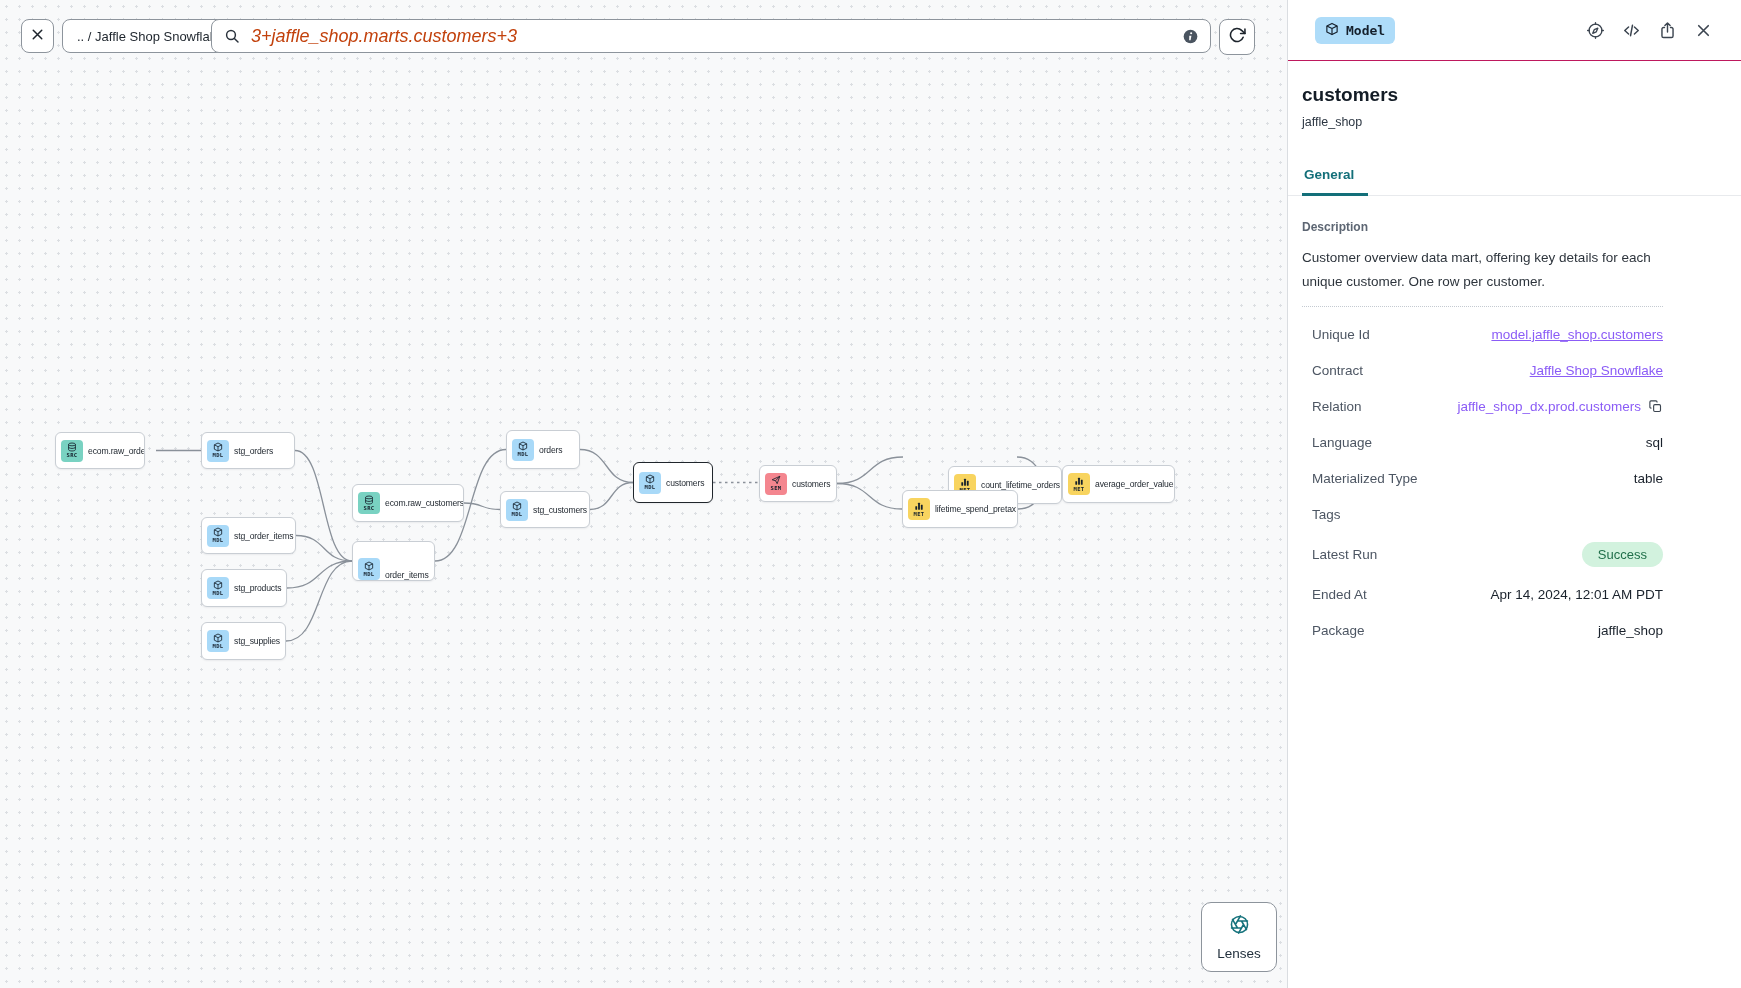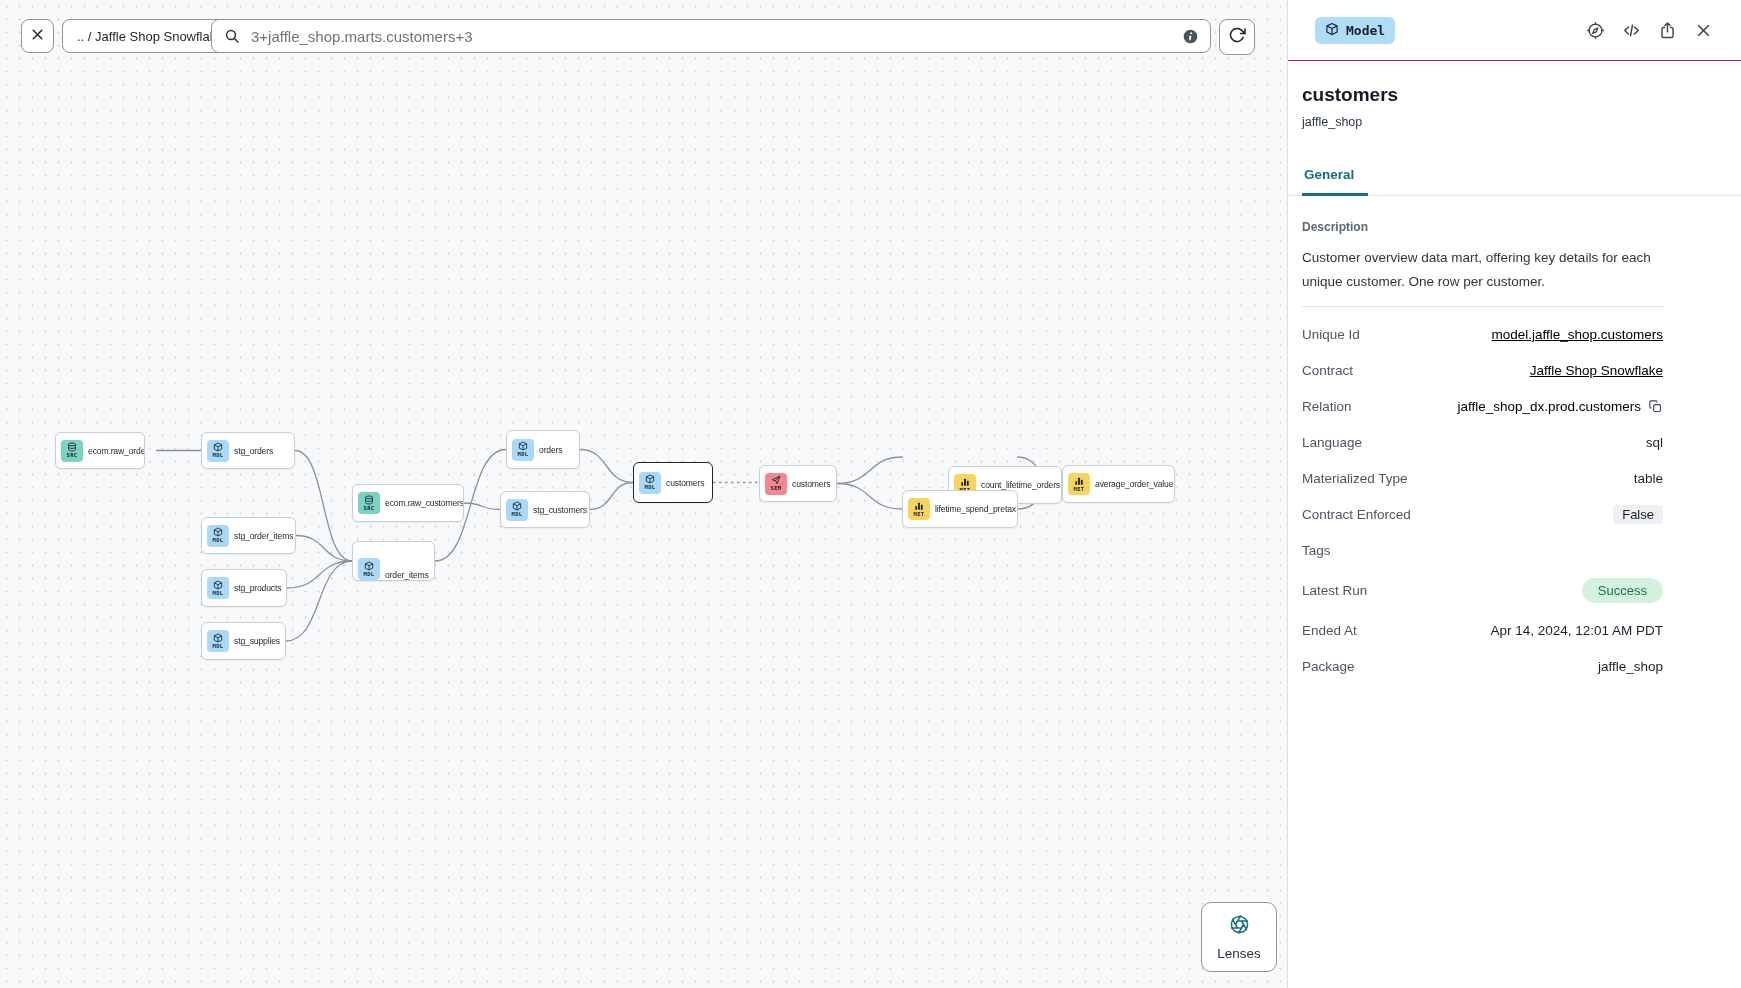--- a/index.html
+++ b/index.html
@@ -24,21 +24,21 @@
   
   .tb{position:absolute;background:#fff;border:1px solid #8d949c;border-radius:8px;
     display:flex;align-items:center;justify-content:center;box-sizing:border-box;color:#1d242c;cursor:pointer;}
   .tb svg{width:17px;height:17px;}
   #btn-close{left:21px;top:19px;width:33px;height:34px;}
   #crumb{left:62px;top:19px;height:34px;padding:0 14px;font-size:13px;white-space:nowrap;}
   #searchwrap{left:211px;top:19px;width:1000px;height:34px;justify-content:flex-start;
     padding:0 12px;gap:9px;cursor:text;}
   #searchwrap .sicon{display:flex;color:#2a323c;}
   #searchwrap .sicon svg{width:16px;height:16px;}
-  .search{border:0;outline:0;flex:1;font-size:15px;color:#737373;background:transparent;font-family:inherit;}
+  .search{border:0;outline:0;flex:1;font-size:18px;color:#c2410c;background:transparent;font-family:inherit;font-style:italic;}
   #searchinfo{display:flex;}
   #searchinfo svg{width:15px;height:15px;}
   #btn-refresh{left:1219px;top:19px;width:36px;height:36px;}
   #btn-refresh svg{width:18px;height:18px;}
 
   
   .lenses{position:absolute;left:1201px;top:902px;width:74px;height:68px;background:#fff;
     border:1px solid #8d949c;border-radius:10px;display:flex;flex-direction:column;align-items:center;
     justify-content:center;gap:7px;cursor:pointer;}
   .lenses svg{width:21px;height:21px;color:#15727c;}
@@ -58,26 +58,26 @@
 
   .pbody{padding:0 78px 0 14px;}
   .ptitle{margin-top:23px;font-size:19px;font-weight:bold;color:#131c26;}
   .psub{margin-top:9px;font-size:12.5px;color:#2c3642;}
   .tabbar{margin:38px -78px 0 -14px;padding:0 78px 0 14px;border-bottom:1px solid #e8eaed;display:flex;}
   .tab{font-size:13.5px;font-weight:bold;color:#136f79;padding:0 14px 11px 2px;
     border-bottom:3px solid #136f79;margin-bottom:-1px;cursor:pointer;}
   .seclabel{margin-top:24px;font-size:12px;font-weight:bold;color:#5d6673;}
   .desc{margin-top:12px;font-size:13.5px;line-height:1.75;color:#2e353d;}
   .dotline{margin-top:13px;border-bottom:1px dotted #c4cad1;}
-  .rows{margin-top:9px;}
+  .rows{margin-top:9px;margin-left:10px;}
   .row{display:flex;align-items:center;justify-content:space-between;min-height:36px;}
   .row.tall{min-height:44px;}
   .rlabel{font-size:13.5px;color:#4d5663;}
   .rvalue{font-size:13.5px;color:#1a222c;display:flex;align-items:center;gap:7px;text-align:right;}
-  a.link{color:#000000;text-decoration:none;}
+  a.link{color:#8b5cf6;text-decoration:none;}
   a.link.u{text-decoration:underline;}
   .cicon{display:flex;color:#3c4550;cursor:pointer;}
   .cicon svg{width:15px;height:15px;}
   .bg-gray{background:#eef0f3;border-radius:3px;padding:2px 9px;font-size:13px;color:#171e27;}
   .bg-green{background:#d2f2de;border-radius:999px;padding:5px 16px;font-size:13px;color:#206f4a;}
 </style>
 </head>
 <body>
 
 <div class="canvas">
@@ -352,26 +352,20 @@
         </div>
         <div class="row">
           <span class="rlabel">Language</span>
           <span class="rvalue">sql</span>
         </div>
         <div class="row">
           <span class="rlabel">Materialized Type</span>
           <span class="rvalue">table</span>
         </div>
         <div class="row">
-          <span class="rlabel">Contract Enforced</span>
-          <span class="rvalue">
-            <span class="bg-gray">False</span>
-          </span>
-        </div>
-        <div class="row">
           <span class="rlabel">Tags</span>
         </div>
         <div class="row tall">
           <span class="rlabel">Latest Run</span>
           <span class="rvalue">
             <span class="bg-green">Success</span>
           </span>
         </div>
         <div class="row">
           <span class="rlabel">Ended At</span>

